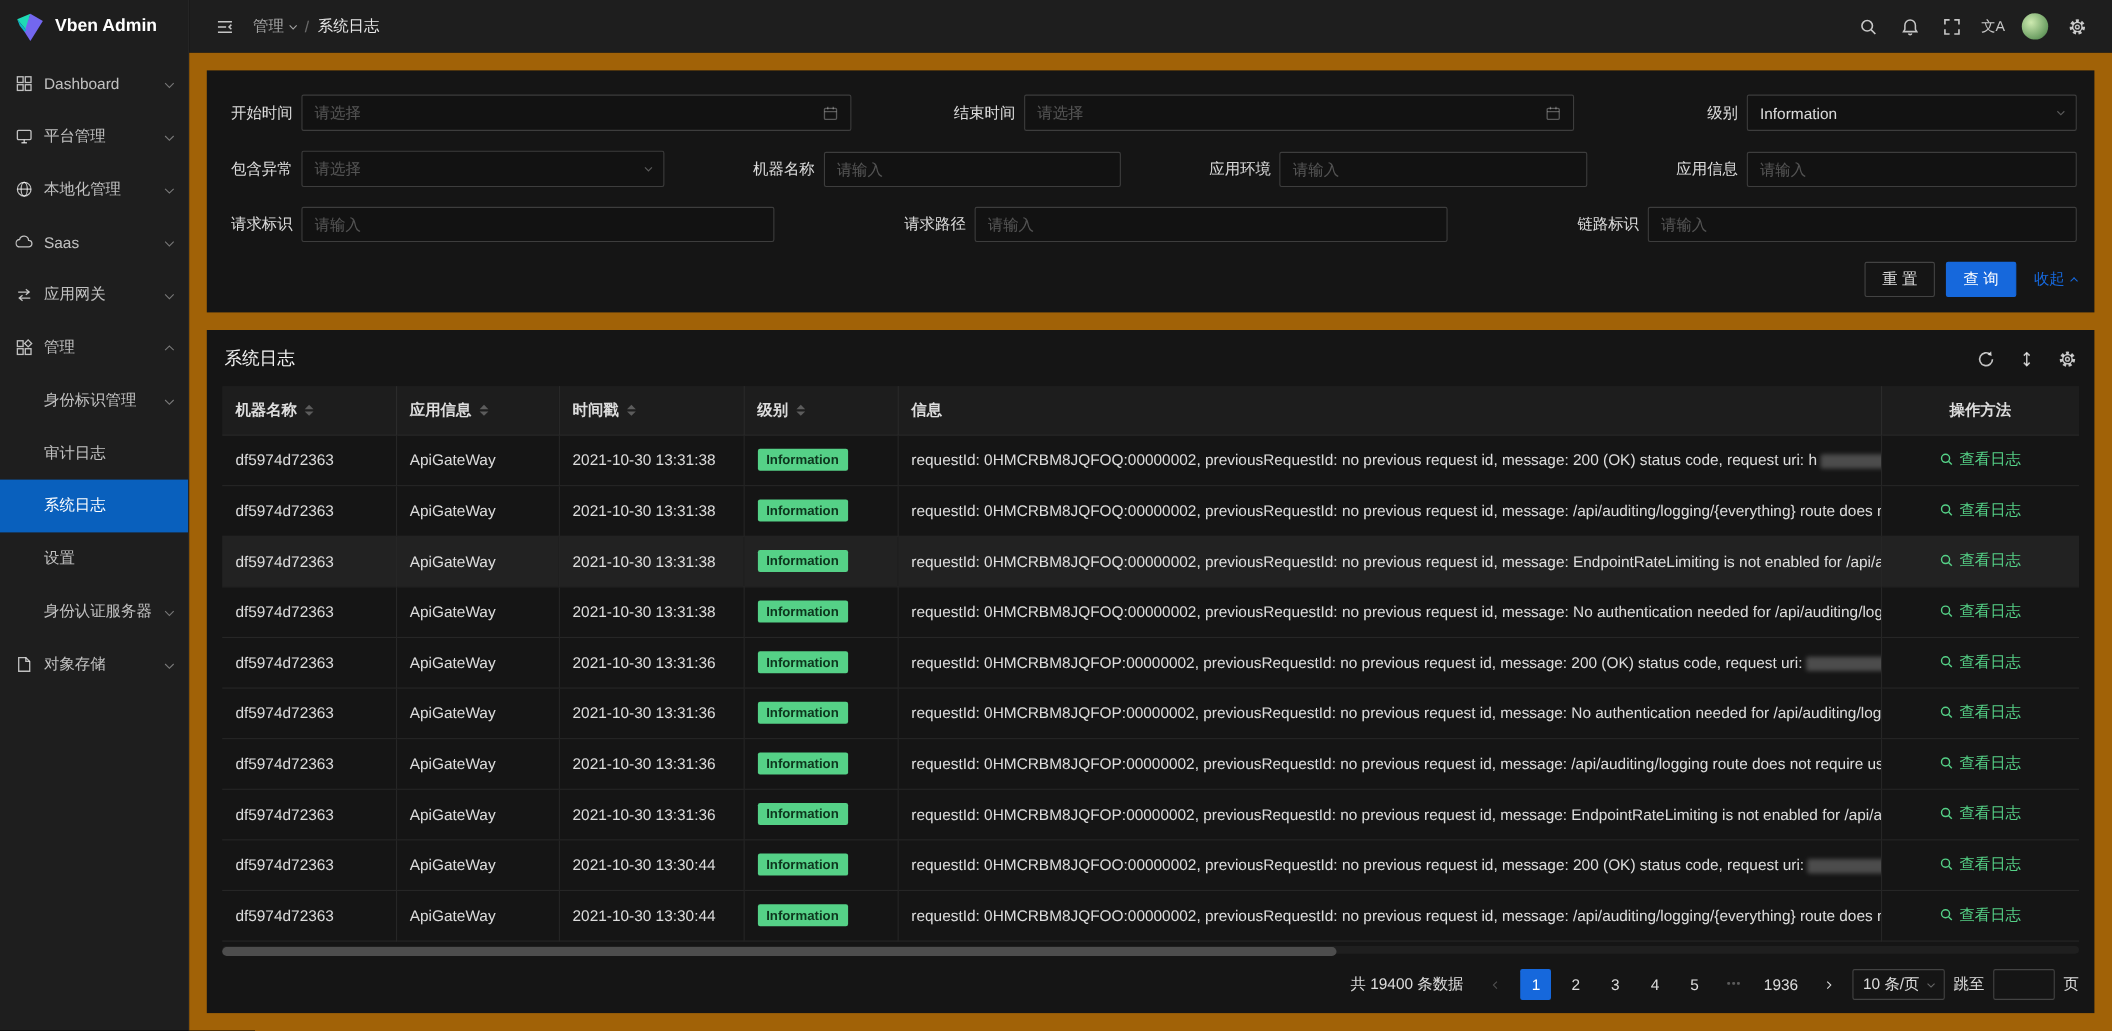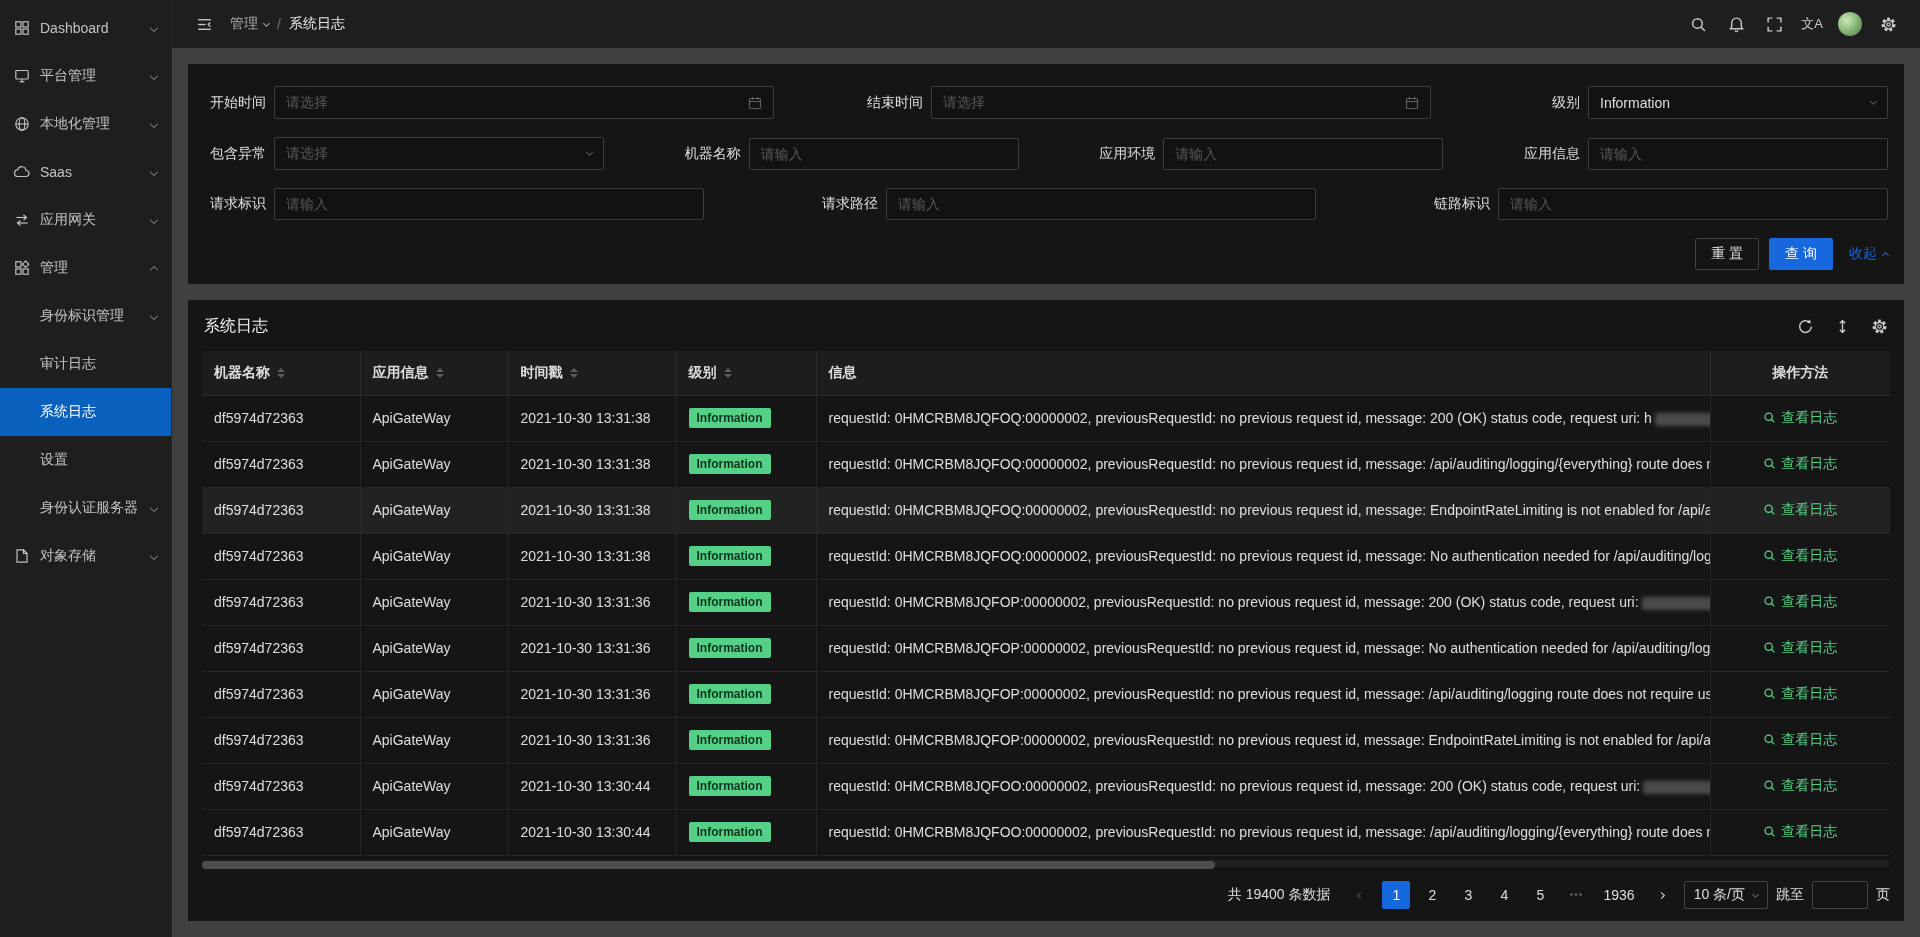--- a/index.html
+++ b/index.html
@@ -38,21 +38,21 @@
   .breadcrumb { display:flex; align-items:center; gap:8px; margin-left:10px; }
   .bc-item { color:rgba(255,255,255,.6); display:inline-flex; align-items:center; gap:6px; cursor:pointer; }
   .bc-sep { color:rgba(255,255,255,.35); }
   .bc-item.current { color:rgba(255,255,255,.9); cursor:default; }
   .h-right { margin-left:auto; display:flex; align-items:center; gap:6px; }
   .locale-txt { font-size:13px; letter-spacing:0; }
   .avatar { width:24px; height:24px; border-radius:50%; cursor:pointer; margin:0 4px;
     background:radial-gradient(circle at 35% 35%, #cdeab0, #6b9e62 70%, #3c5e3a); }
 
   
-  .content { flex:1; background:#404040; padding:16px; display:flex; flex-direction:column; gap:16px; overflow:hidden; }
+  .content { flex:1; background:#a16207; padding:16px; display:flex; flex-direction:column; gap:16px; overflow:hidden; }
 
   
   .filter-panel { background:#151515; padding:22px 16px 14px; }
   .form-row { display:flex; align-items:center; justify-content:space-between; margin-bottom:18px; }
   .form-item { display:flex; align-items:center; }
   .form-label { width:70px; text-align:right; padding-right:8px; color:rgba(255,255,255,.85); white-space:nowrap; }
   .control { height:33px; background:#121212; border:1px solid #3d3d3d; border-radius:2px;
     display:flex; align-items:center; padding:0 11px; cursor:pointer; }
   .control .ph { color:rgba(255,255,255,.28); }
   .control .val { color:rgba(255,255,255,.85); }
@@ -115,20 +115,28 @@
   .jump-input { width:56px; height:28px; background:transparent; border:1px solid #434343; border-radius:2px;
     color:rgba(255,255,255,.85); outline:none; padding:0 8px; font-family:inherit; }
   svg { display:block; }
 </style>
 </head>
 <body>
 
 <div class="app">
 
   <aside class="sidebar">
+    <div class="logo-row">
+      <svg class="logo-mark" viewBox="0 0 100 100">
+        <polygon points="12,28 52,12 40,62" fill="#1fdab5"></polygon>
+        <polygon points="52,12 90,34 52,94 34,66" fill="#7367f0"></polygon>
+        <polygon points="12,28 40,62 34,66 20,48" fill="#0fb5c9"></polygon>
+      </svg>
+      <span class="logo-title">Vben Admin</span>
+    </div>
     <nav class="menu">
 
       <div class="menu-item">
         <span class="mi-icon">
           <svg viewBox="0 0 16 16">
               <g fill="none" stroke="currentColor" stroke-width="1.2">
                 <rect x="1.8" y="1.8" width="5.2" height="5.2"></rect>
                 <rect x="9" y="1.8" width="5.2" height="5.2"></rect>
                 <rect x="1.8" y="9" width="5.2" height="5.2"></rect>
                 <rect x="9" y="9" width="5.2" height="5.2"></rect>

